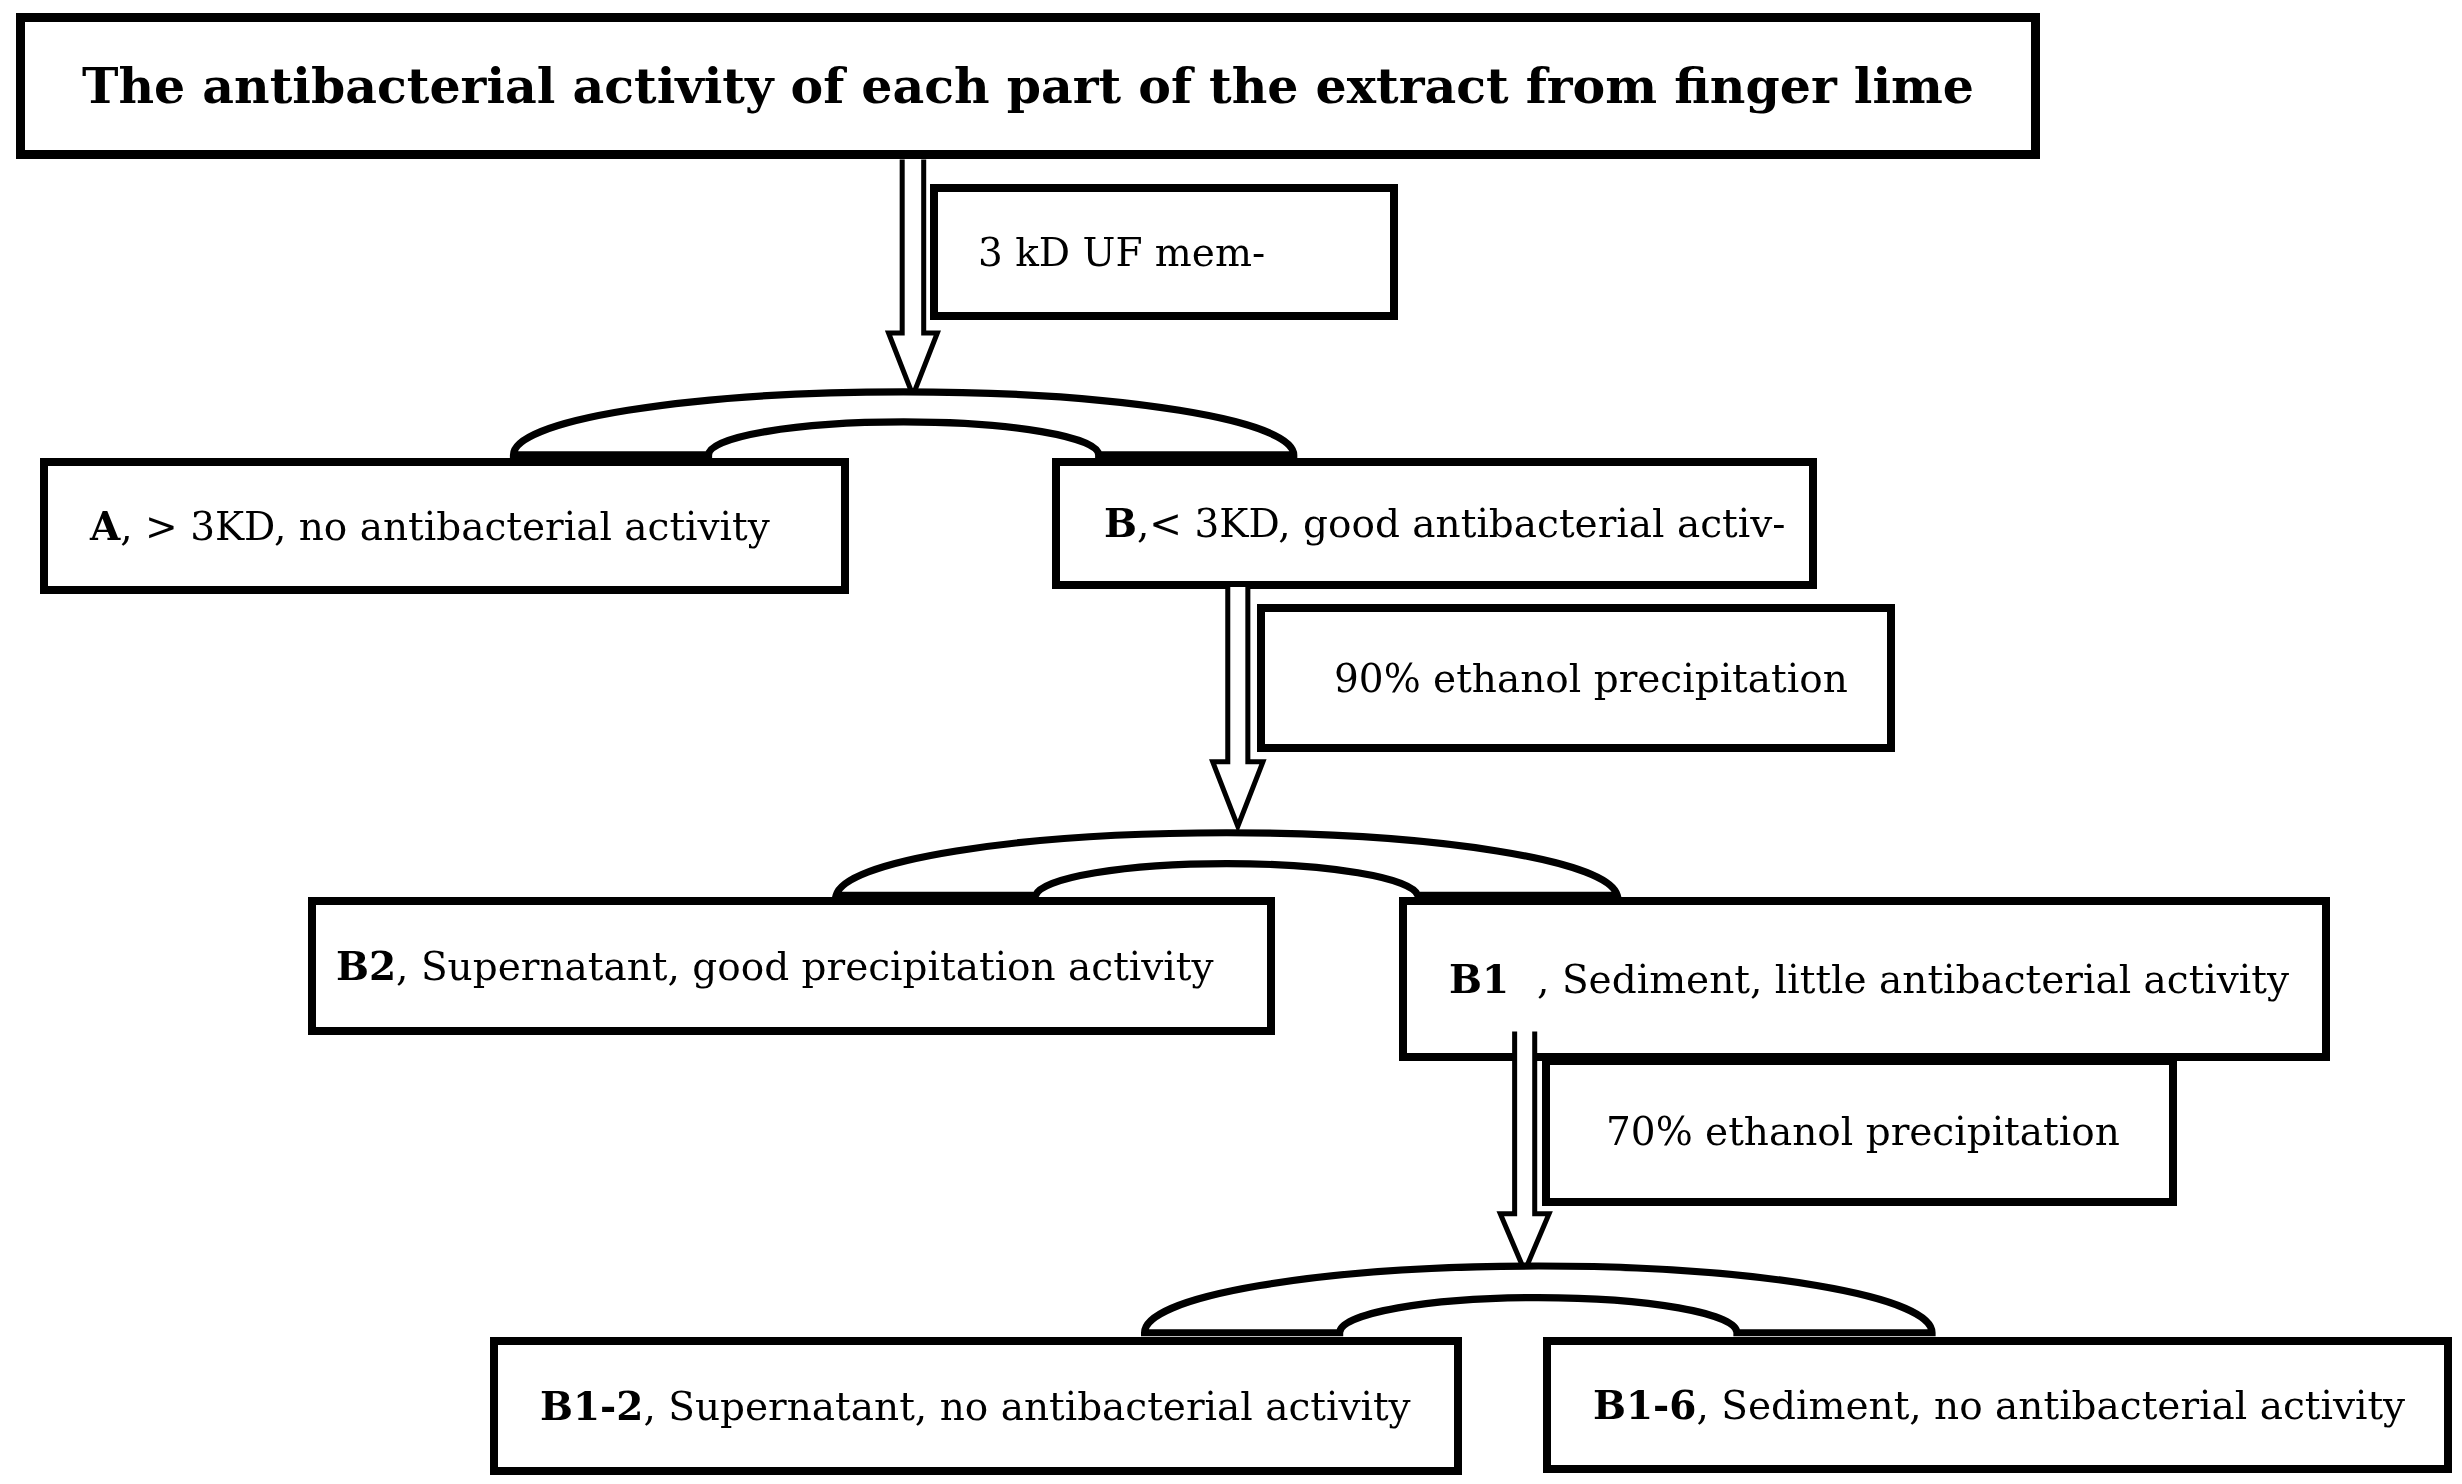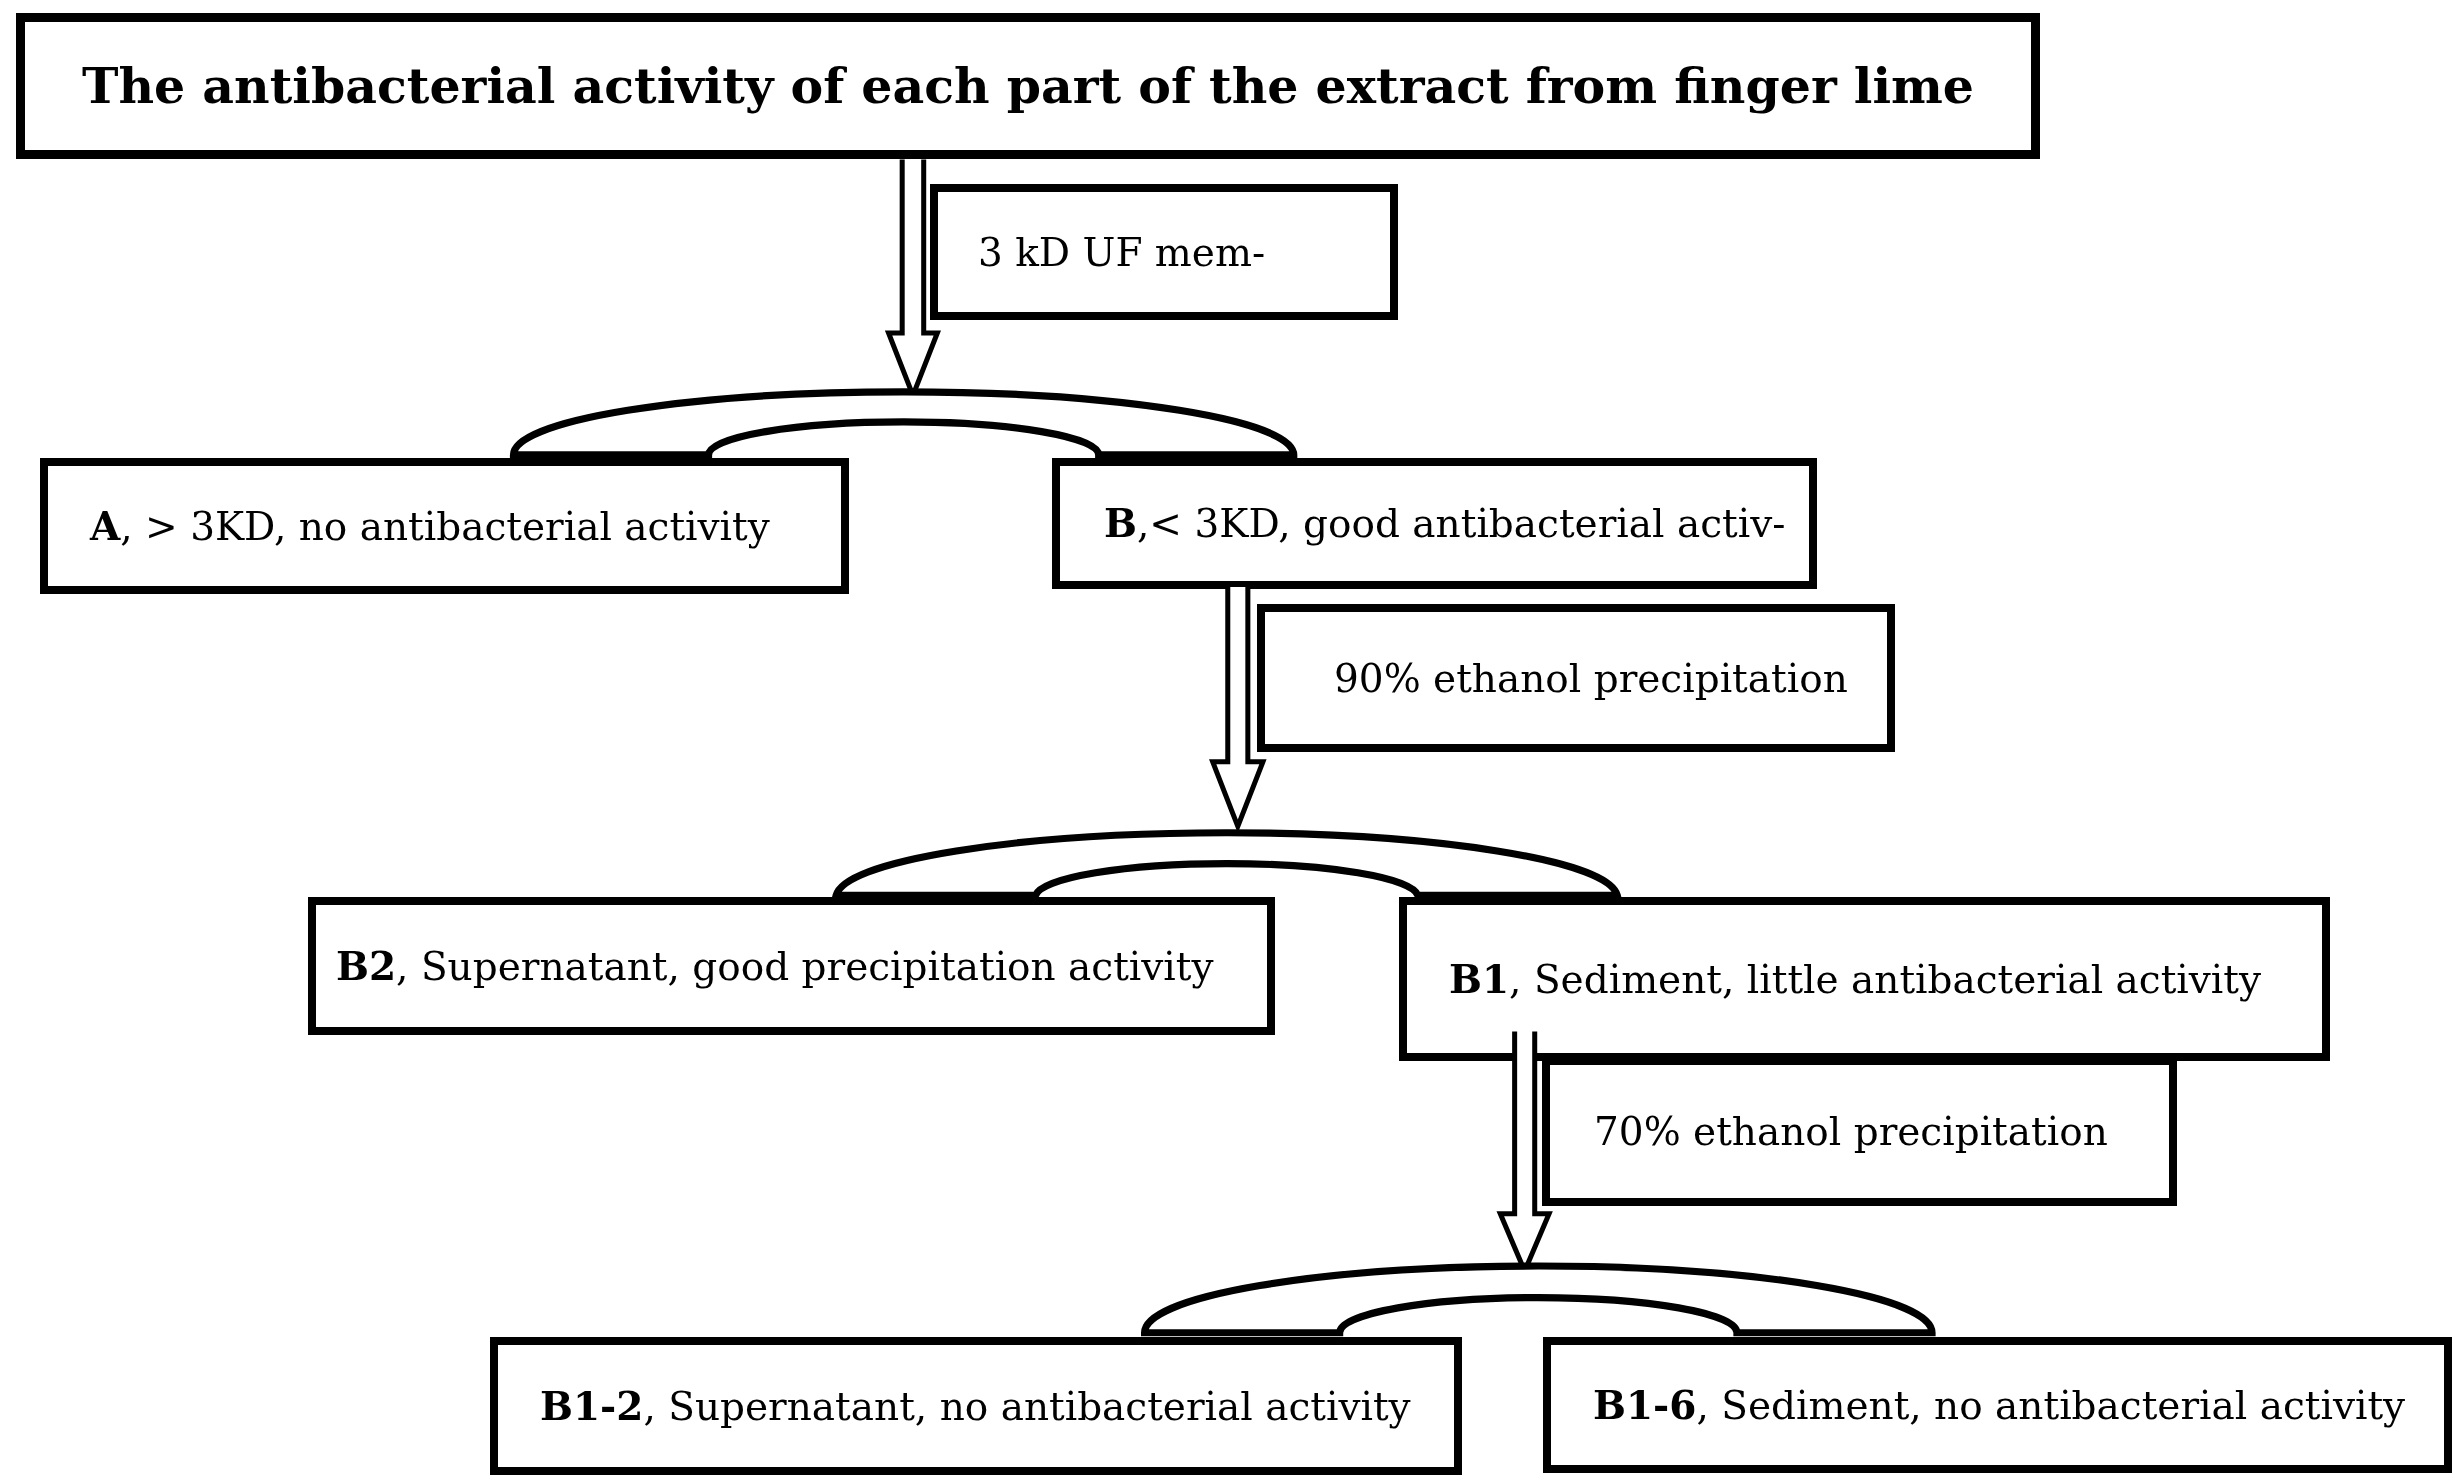--- a/index.html
+++ b/index.html
@@ -32,26 +32,26 @@
   #box-title {
     left: 16px; top: 13px; width: 2024px; height: 146px;
     border-width: 9.3px;
     justify-content: center;
     font-size: 49px;
     font-weight: bold;
   }
   
   #box-uf        { left: 930px; top: 184px;  width: 468px; height: 136px; padding-left: 40px; }
   #box-eth90     { left: 1257px; top: 604px;  width: 638px; height: 148px; padding-left: 69px; }
-  #box-eth70     { left: 1542px; top: 1057px; width: 635px; height: 149px; padding-left: 44px; }
+  #box-eth70     { left: 1542px; top: 1057px; width: 635px; height: 149px; padding-left: 56px; }
   
   #box-A         { left: 40px;   top: 458px;  width: 809px; height: 136px; padding-left: 42px; }
   #box-B         { left: 1052px; top: 458px;  width: 765px; height: 131px; padding-left: 44px; }
   #box-B2        { left: 308px;  top: 897px; width: 967px; height: 138px; padding-left: 20px; }
-  #box-B1        { left: 1399px; top: 897px; width: 931px; height: 164px; padding-left: 42px; }
+  #box-B1        { left: 1399px; top: 897px; width: 931px; height: 164px; padding-left: 42px; gap: 28px; }
   #box-B1-2      { left: 451px;  top: 1337px; width: 972px; height: 138px; padding-left: 42px; margin-left: 39px; }
   #box-B1-1      { left: 1543px; top: 1337px; width: 909px; height: 136px; padding-left: 42px; }
   .connectors {
     position: absolute;
     left: 0; top: 0;
     width: 2462px;
     height: 1485px;
     pointer-events: none;
   }
   .connectors .arch  { fill: #ffffff; stroke: #000000; stroke-width: 10; }

